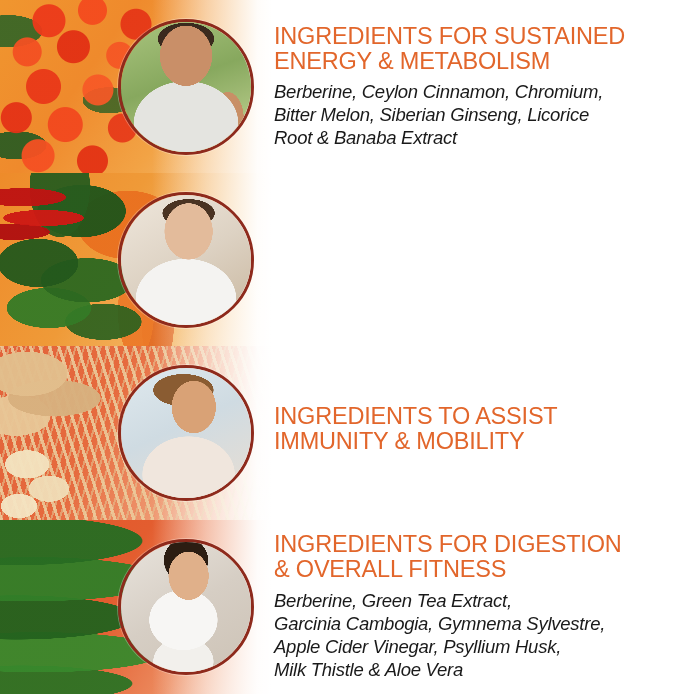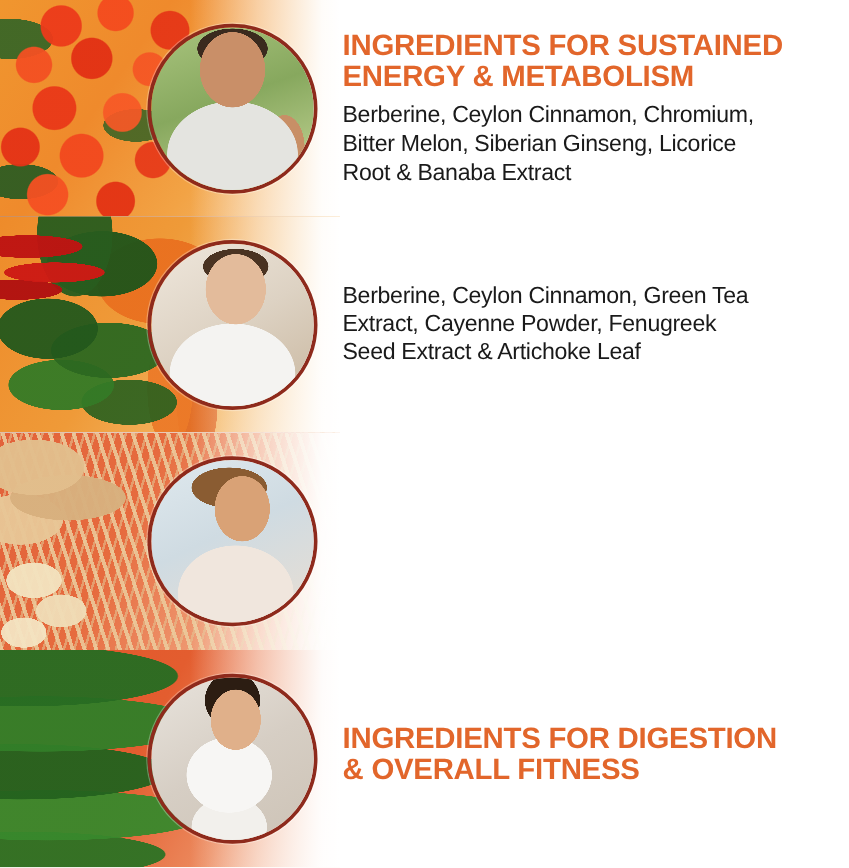--- a/index.html
+++ b/index.html
@@ -146,34 +146,35 @@
   .panel-text {
     position:absolute;
     left:274px; right:8px;
     top:50%;
     transform:translateY(-50%);
   }
   .panel-heading {
     color:#e2662b;
     font-size:23.5px;
     line-height:1.08;
-    font-weight:bold;
+    font-weight:normal;
     letter-spacing:-0.2px;
     text-transform:uppercase;
     font-stretch:condensed;
     margin-bottom:7px;
     white-space:pre-line;
   }
   .panel-body {
     color:#1a1a1a;
     font-size:18.5px;
     line-height:1.24;
     font-weight:normal;
     letter-spacing:-0.25px;
     white-space:pre-line;
+    font-style:italic;
   }
   .panel-divider {
     position:absolute;
     left:0; width:272px; height:2px;
     background:linear-gradient(to right, rgba(90,26,14,.85) 0%, rgba(120,40,20,.5) 60%, rgba(255,255,255,0) 100%);
   }
 </style>
 </head>
 <body>
 
@@ -199,47 +200,50 @@
   <div class="panel" style="height:173px;">
     <div class="panel-divider" style="top:0;"></div>
     <div class="panel-media">
       <div class="media-bg bg-chili"></div>
       <div class="media-fade"></div>
     </div>
     <div class="portrait">
       <div class="portrait-inner ph-heart-w"></div>
     </div>
     <div class="panel-text">
-      <div class="panel-body">Berberine, Ceylon Cinnamon, Green Tea
-Extract, Cayenne Powder, Fenugreek
-Seed Extract &amp; Artichoke Leaf</div>
     </div>
   </div>
 
   <div class="panel" style="height:174px;">
     <div class="panel-divider" style="top:0;"></div>
     <div class="panel-media">
       <div class="media-bg bg-ginger"></div>
       <div class="media-fade"></div>
     </div>
     <div class="portrait">
       <div class="portrait-inner ph-runner-w"></div>
     </div>
     <div class="panel-text">
+      <div class="panel-heading">INGREDIENTS TO ASSIST
+IMMUNITY &amp; MOBILITY</div>
     </div>
   </div>
 
   <div class="panel" style="height:174px;">
     <div class="panel-divider" style="top:0;"></div>
     <div class="panel-media">
       <div class="media-bg bg-aloe"></div>
       <div class="media-fade"></div>
     </div>
     <div class="portrait">
       <div class="portrait-inner ph-waist-w"></div>
     </div>
     <div class="panel-text">
       <div class="panel-heading">INGREDIENTS FOR DIGESTION
 &amp; OVERALL FITNESS</div>
+      <div class="panel-body">Berberine, Green Tea Extract,
+Garcinia Cambogia, Gymnema Sylvestre,
+Apple Cider Vinegar, Psyllium Husk,
+Milk Thistle &amp; Aloe Vera</div>
     </div>
   </div>
 
 </div>
 
 </body></html>

